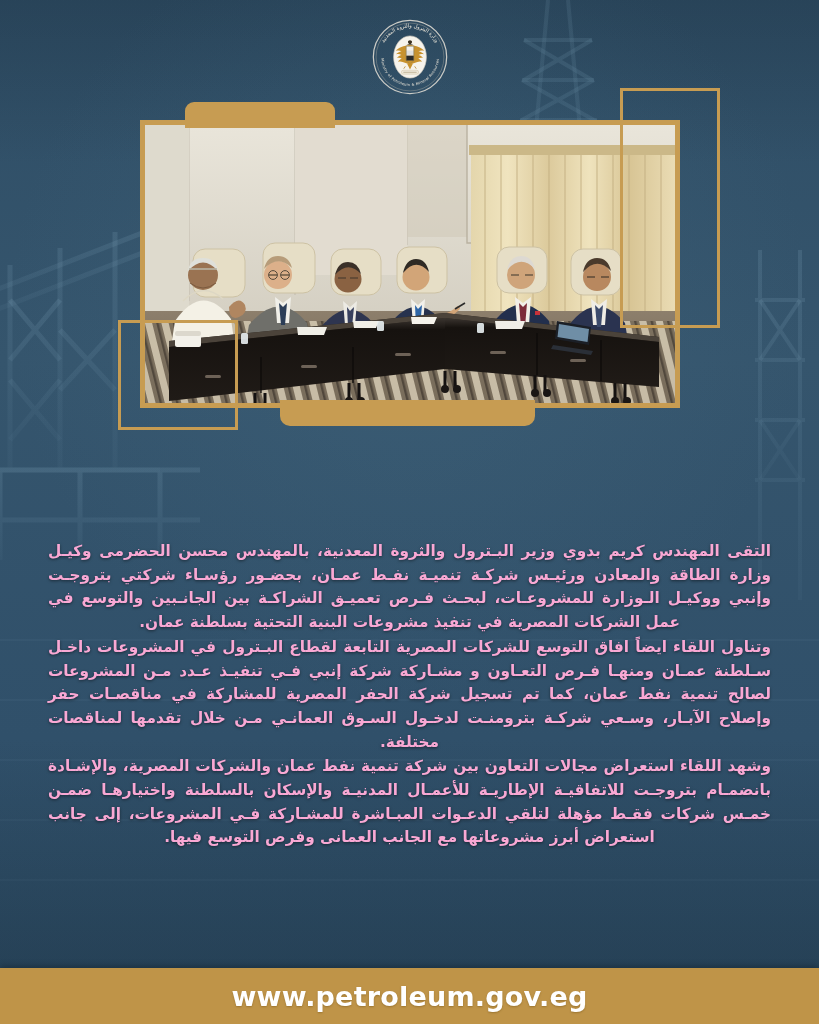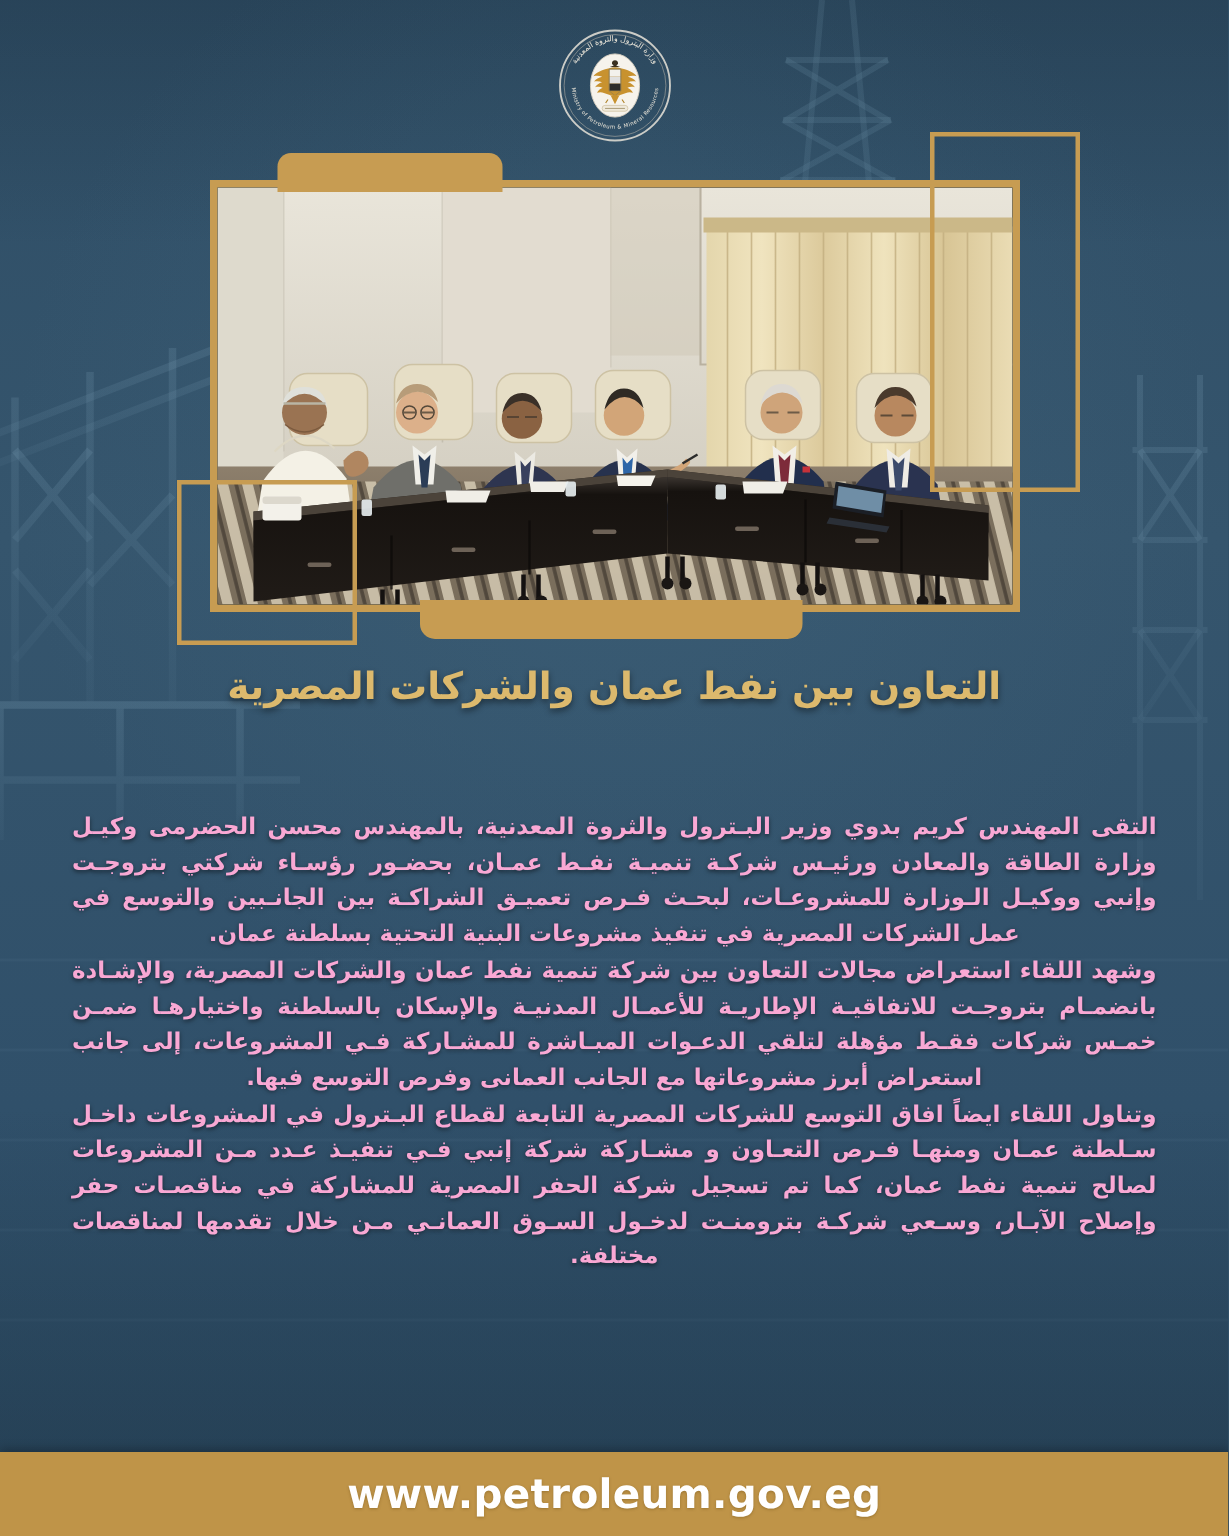--- a/index.html
+++ b/index.html
@@ -420,26 +420,25 @@
             <rect x="96" y="208" width="7" height="11" rx="1.5"></rect>
             <rect x="232" y="196" width="7" height="10" rx="1.5"></rect>
             <rect x="332" y="198" width="7" height="10" rx="1.5"></rect>
           </g>
         </svg>
       </div>
     </div>
   </div>
 
   <div class="headline">
-    <div>التعاون بين  نفط عمان والشركات المصرية</div>
   </div>
 
   <div class="body-text">
     <p>التقى المهندس كريم بدوي وزير البـترول والثروة المعدنية، بالمهندس محسن الحضرمى وكيـل وزارة الطاقة والمعادن ورئيـس شركـة تنميـة نفـط عمـان، بحضـور رؤسـاء شركتي بتروجـت وإنبي ووكيـل الـوزارة للمشروعـات، لبحـث  فـرص تعميـق الشراكـة بين الجانـبين والتوسع في عمل الشركات المصرية في تنفيذ مشروعات البنية التحتية بسلطنة عمان.</p>
+    <p>وتناول اللقاء ايضاً افاق التوسع للشركات المصرية التابعة لقطاع البـترول في المشروعات داخـل سـلطنة عمـان ومنهـا فـرص التعـاون و مشـاركة شركة إنبي فـي تنفيـذ عـدد مـن المشروعات لصالح تنمية نفط عمان، كما تم تسجيل شركة الحفر المصرية للمشاركة في مناقصـات حفر وإصلاح الآبـار، وسـعي شركـة بترومنـت لدخـول السـوق العمانـي مـن خلال تقدمها لمناقصات مختلفة.</p>
     <p>وشهد اللقاء استعراض مجالات التعاون بين شركة تنمية نفط عمان والشركات المصرية، والإشـادة بانضمـام بتروجـت للاتفاقيـة الإطاريـة للأعمـال المدنيـة والإسكان بالسلطنة واختيارهـا ضمـن خمـس شركات فقـط مؤهلة لتلقي الدعـوات المبـاشرة  للمشـاركة فـي المشروعات، إلى جانب استعراض أبرز مشروعاتها مع الجانب العمانى وفرص التوسع فيها.</p>
-    <p>وتناول اللقاء ايضاً افاق التوسع للشركات المصرية التابعة لقطاع البـترول في المشروعات داخـل سـلطنة عمـان ومنهـا فـرص التعـاون و مشـاركة شركة إنبي فـي تنفيـذ عـدد مـن المشروعات لصالح تنمية نفط عمان، كما تم تسجيل شركة الحفر المصرية للمشاركة في مناقصـات حفر وإصلاح الآبـار، وسـعي شركـة بترومنـت لدخـول السـوق العمانـي مـن خلال تقدمها لمناقصات مختلفة.</p>
   </div>
 
   <div class="footer">
     <span class="footer-url">www.petroleum.gov.eg</span>
   </div>
 
 </div>
 
 </body></html>

